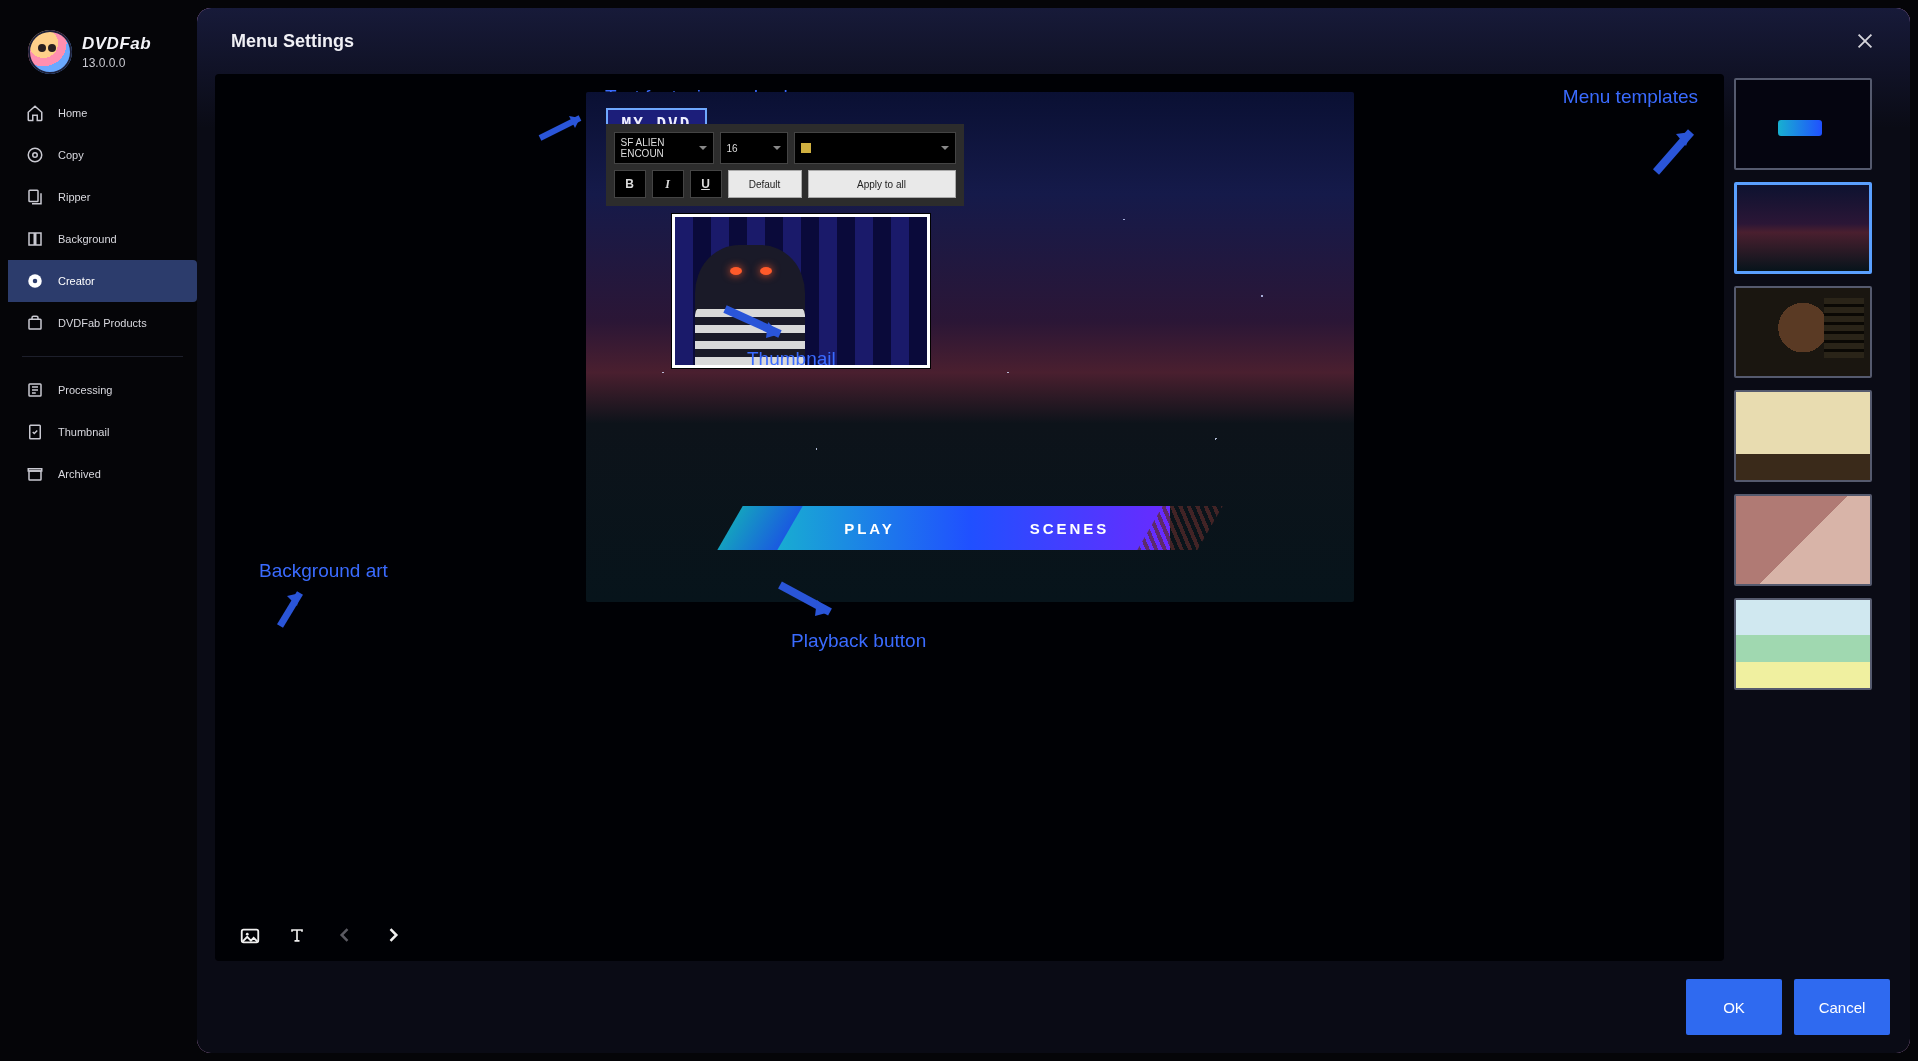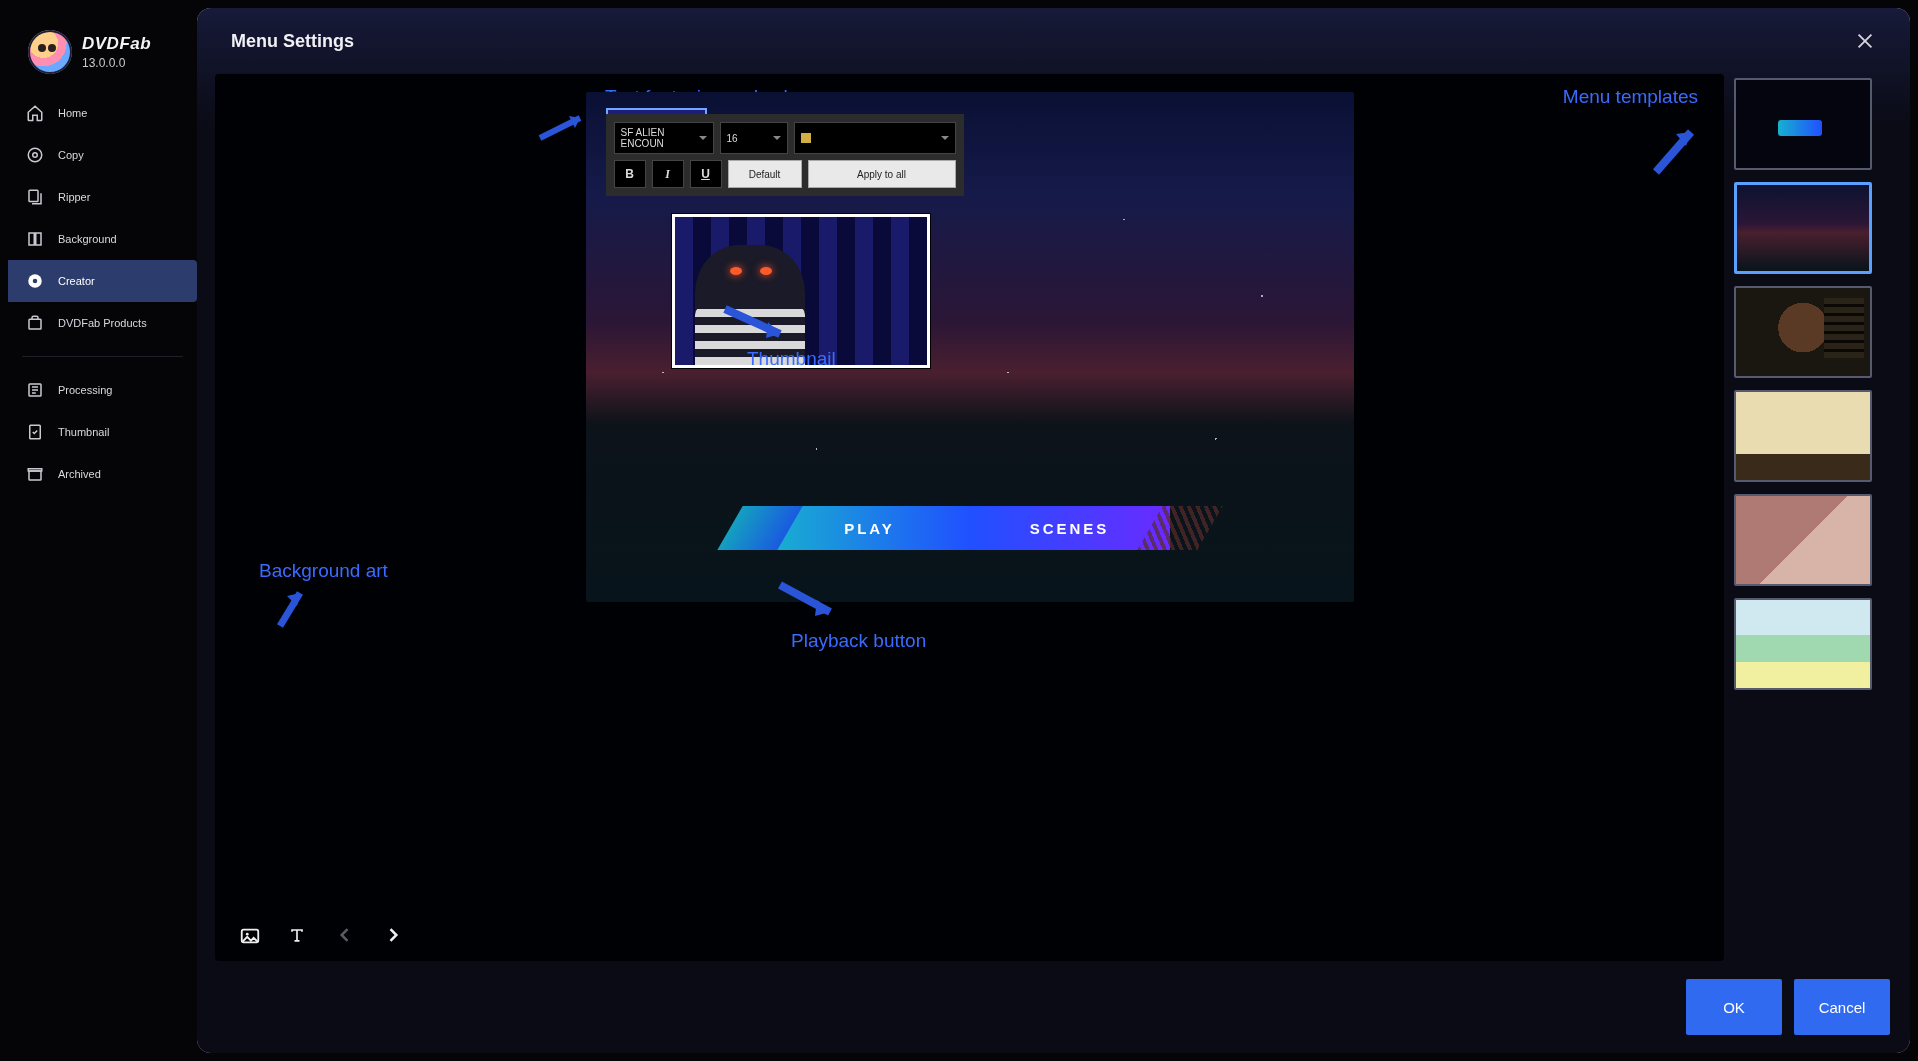--- a/index.html
+++ b/index.html
@@ -20,21 +20,21 @@
 .modal-wrap { flex: 1; background: #f0abfc; border-radius: 14px; position: relative; margin-left: 0; }
 .modal { position: absolute; inset: 0; padding: 0 0 18px 0; display: flex; flex-direction: column; background: linear-gradient(180deg,#171a39 0,#0a0b15 120px,#0a0b15 100%); border-radius: 14px; }
 .modal-head { display: flex; align-items: center; justify-content: space-between; padding: 22px 34px 12px 34px; }
 .modal-title { font-size: 18px; font-weight: 600; color: #f0f0f5; }
 .close { width: 22px; height: 22px; cursor: pointer; color: #d5d5db; }
 .modal-body { flex: 1; display: flex; padding: 10px 18px 0 18px; }
 .preview-pane { flex: 1; background: #000105; border-radius: 4px; display: flex; flex-direction: column; position: relative; padding: 18px 0 14px 0; }
 .preview-stage { position: relative; width: 768px; height: 510px; margin: 0 auto; background: linear-gradient(180deg,#0a1033 0%, #151a4a 20%, #2b1636 45%, #4a1f2f 55%, #0d131a 65%, #07141b 100%); border-radius: 2px; overflow: hidden; }
 .stars { position: absolute; inset: 0; background-image: radial-gradient(1px 1px at 20% 30%, #c7d2ff 99%, transparent), radial-gradient(1px 1px at 40% 10%, #c7d2ff 99%, transparent), radial-gradient(1px 1px at 70% 25%, #c7d2ff 99%, transparent), radial-gradient(1px 1px at 88% 40%, #c7d2ff 99%, transparent), radial-gradient(1px 1px at 55% 55%, #d7e2ff 99%, transparent), radial-gradient(1px 1px at 30% 70%, #d7e2ff 99%, transparent), radial-gradient(1px 1px at 10% 55%, #d7e2ff 99%, transparent), radial-gradient(1px 1px at 82% 68%, #d7e2ff 99%, transparent); opacity: 0.8; }
 .title-box { position: absolute; left: 20px; top: 16px; padding: 4px 14px; background: #1c1e7a; color: #eeeeff; font-family: monospace; font-weight: 700; font-size: 16px; letter-spacing: 2px; border: 2px solid #6fa8ff; }
-.toolbar { position: absolute; left: 20px; top: 22px; width: 358px; background: #2c2c2c; padding: 8px; display: flex; flex-direction: column; gap: 6px; }
+.toolbar { position: absolute; left: 20px; top: 32px; width: 358px; background: #2c2c2c; padding: 8px; display: flex; flex-direction: column; gap: 6px; }
 .toolbar-row { display: flex; gap: 6px; }
 .sel { background: #000; color: #ddd; font-size: 10px; padding: 4px 6px; border: 1px solid #444; display: flex; align-items: center; justify-content: space-between; }
 .sel .caret { border-left: 4px solid transparent; border-right: 4px solid transparent; border-top: 4px solid #888; margin-left: 6px; }
 .font-sel { width: 100px; }
 .size-sel { width: 68px; }
 .color-sel { flex: 1; }
 .swatch { width: 10px; height: 10px; background: #d0b040; }
 .btn-small { background: #000; color: #ddd; font-size: 12px; border: 1px solid #444; width: 32px; height: 28px; display: flex; align-items: center; justify-content: center; font-weight: 700; }
 .btn-i { font-style: italic; font-family: serif; }
 .btn-u { text-decoration: underline; }

